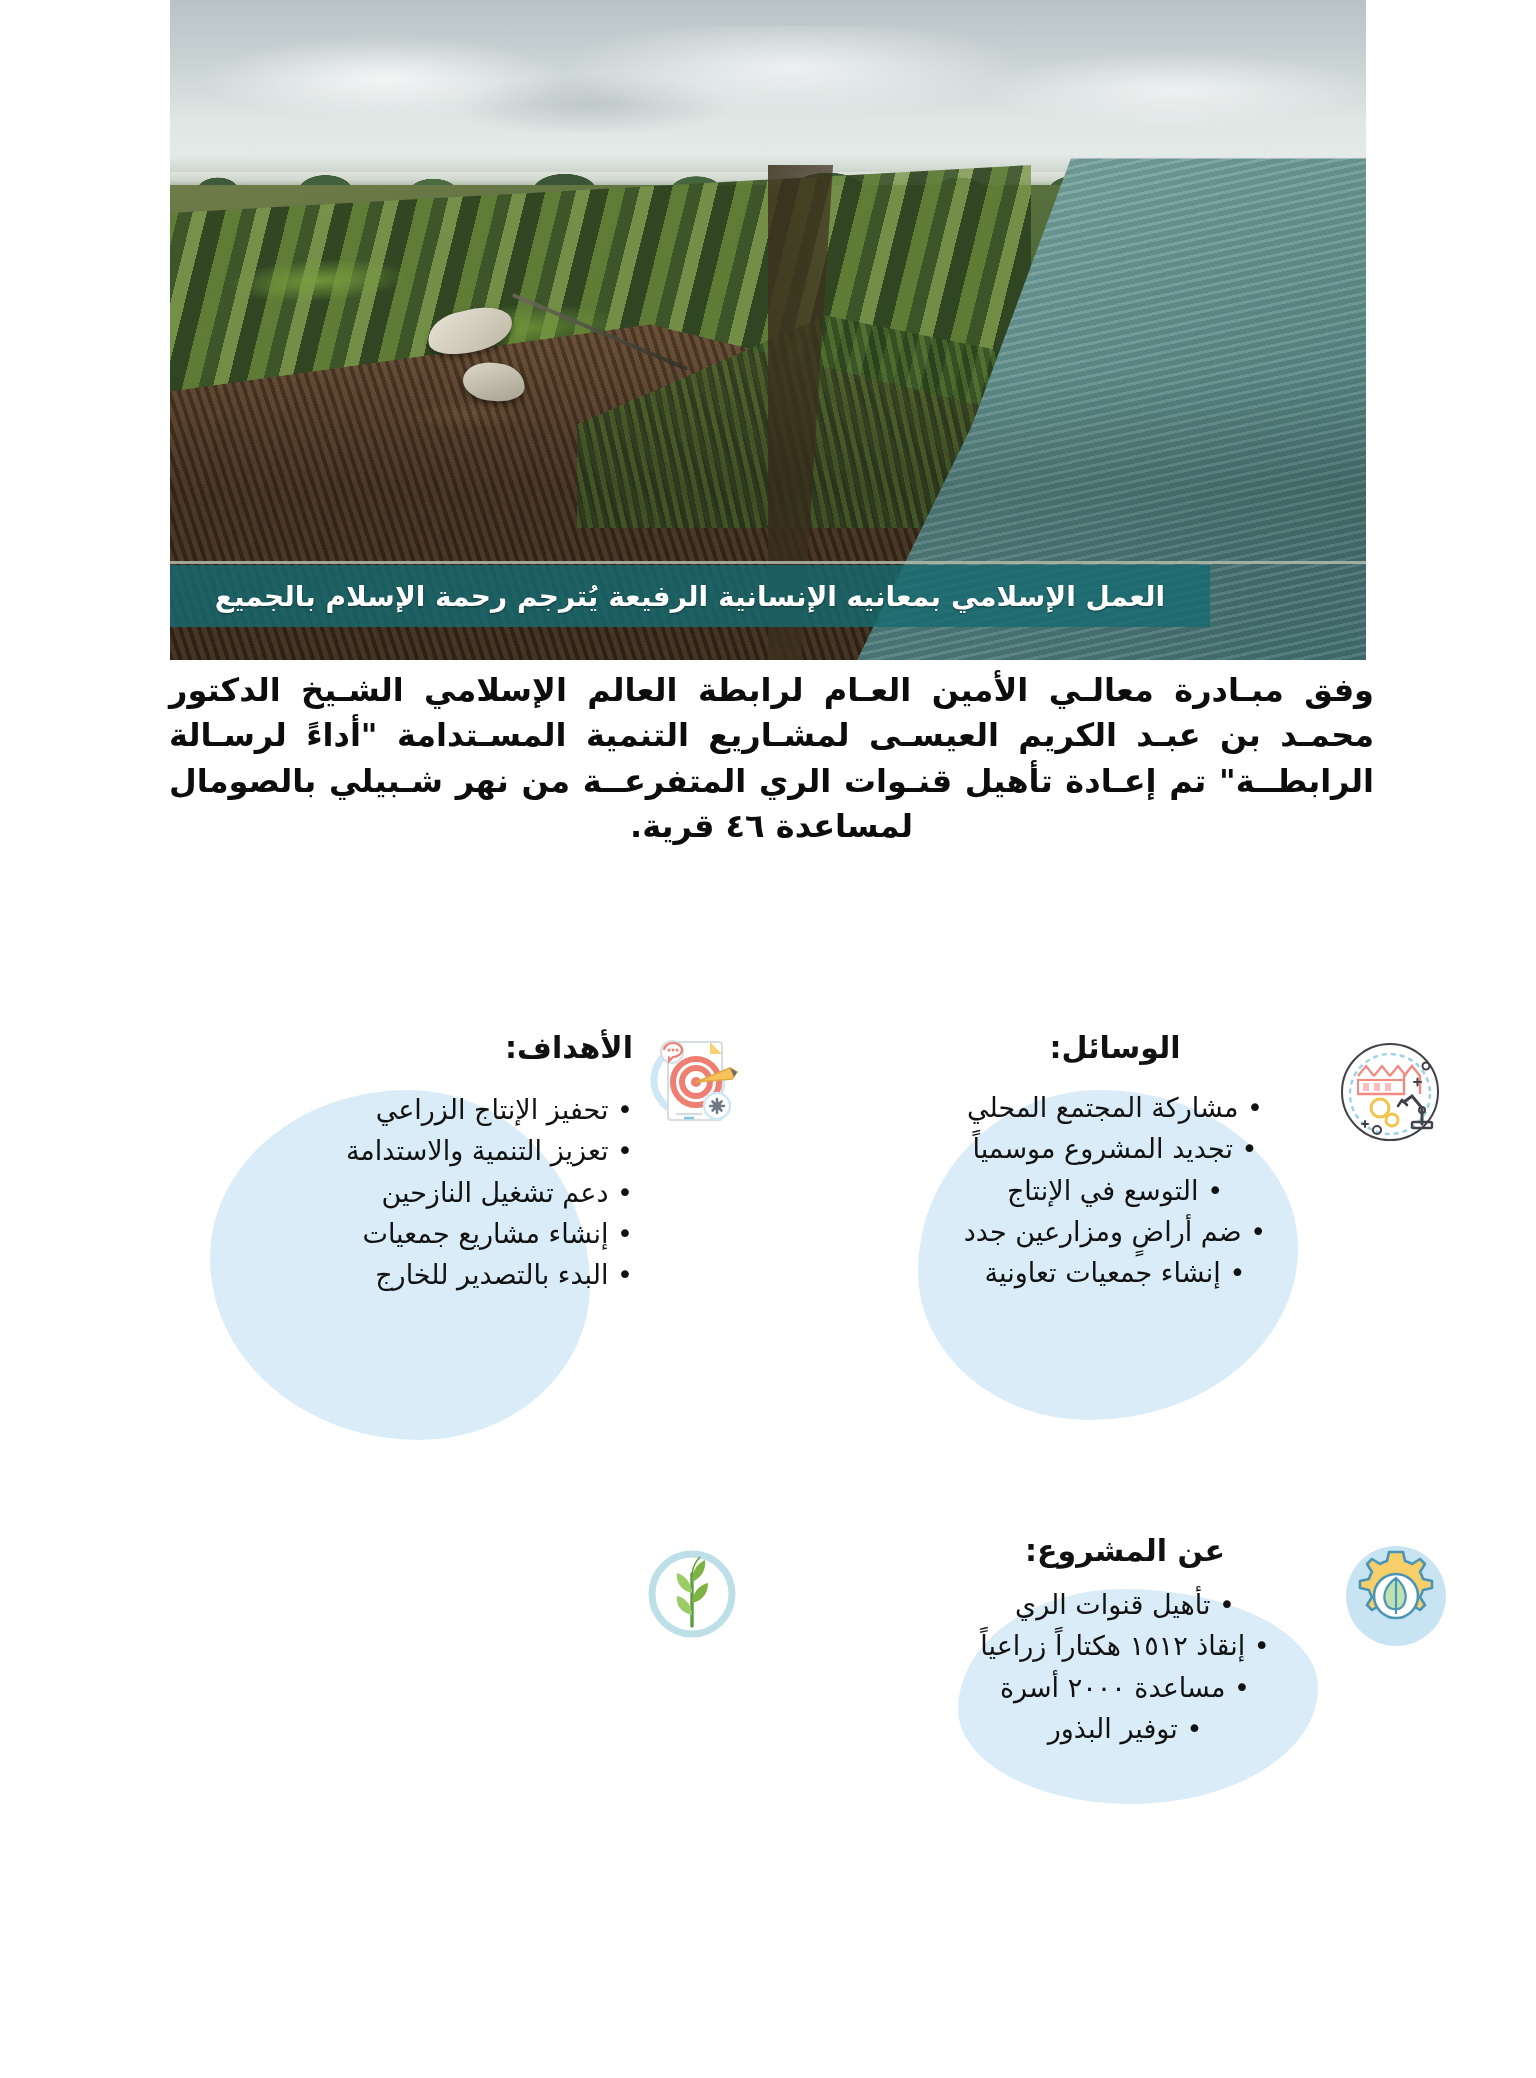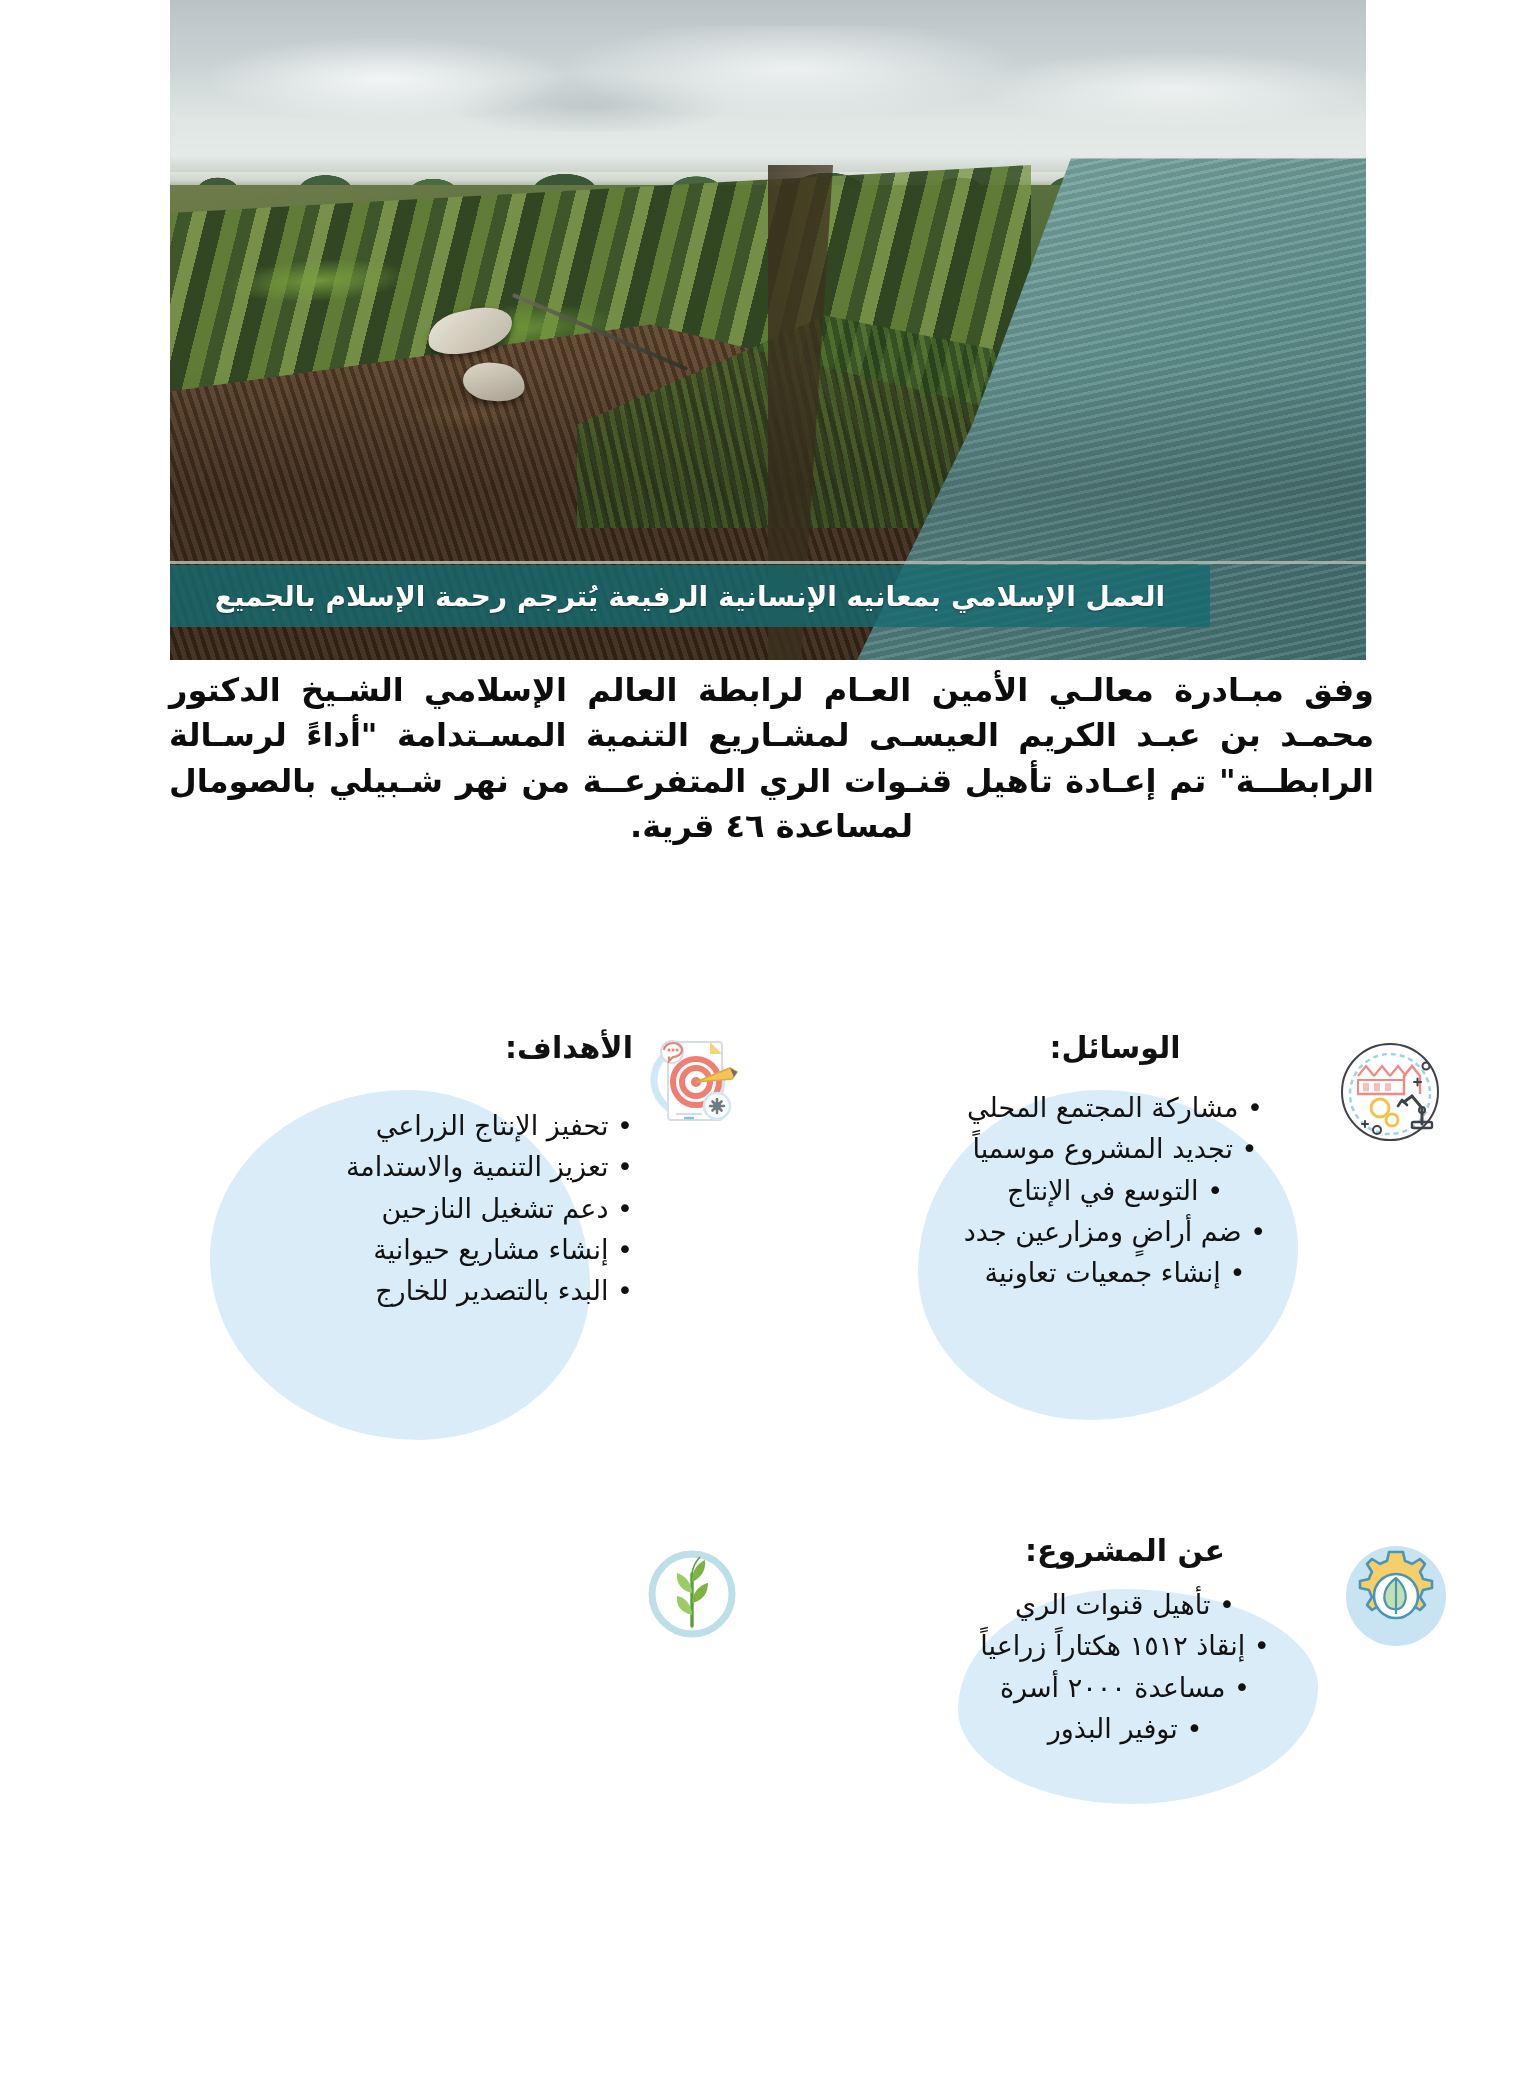--- a/index.html
+++ b/index.html
@@ -256,25 +256,25 @@
       <path d="M84 50 h7 M87.5 46.5 v7" stroke="#3f4249" stroke-width="2" stroke-linecap="round"></path>
       <path d="M32 92 h6 M35 89 v6" stroke="#3f4249" stroke-width="2" stroke-linecap="round"></path>
       <circle cx="47" cy="98" r="4" fill="none" stroke="#3f4249" stroke-width="2"></circle>
       <circle cx="96" cy="34" r="3.5" fill="none" stroke="#3f4249" stroke-width="2"></circle>
     </svg>
   </div>
 
   <div class="block c-left" style="left:178px;top:1030px;width:455px;">
     <div class="blob l1" style="left:32px;top:60px;"></div>
     <div class="head">الأهداف:</div>
-    <ul class="blist" style="margin-top:40px;">
+    <ul class="blist" style="margin-top:24px;">
       <li>تحفيز الإنتاج الزراعي</li>
       <li>تعزيز التنمية والاستدامة</li>
       <li>دعم تشغيل النازحين</li>
-      <li>إنشاء مشاريع حيوانية</li>
+      <li>إنشاء مشاريع جمعيات</li>
       <li>البدء بالتصدير للخارج</li>
     </ul>
   </div>
 
   <div class="icon-badge" style="left:624px;top:1026px;width:130px;height:120px;">
     <svg viewBox="0 0 130 120" width="130" height="120" aria-hidden="true">
       <path d="M30 52 a34 34 0 0 1 68 4 a34 34 0 0 1 -68 -4z" fill="none" stroke="#cfe8f5" stroke-width="7"></path>
       <rect x="44" y="16" width="54" height="78" rx="3" fill="#ffffff" stroke="#d6dde3" stroke-width="2"></rect>
       <path d="M86 16 l12 12 h-12z" fill="#f7d277"></path>
       <circle cx="48" cy="26" r="11" fill="#ffffff" stroke="#d6dde3" stroke-width="2"></circle>

